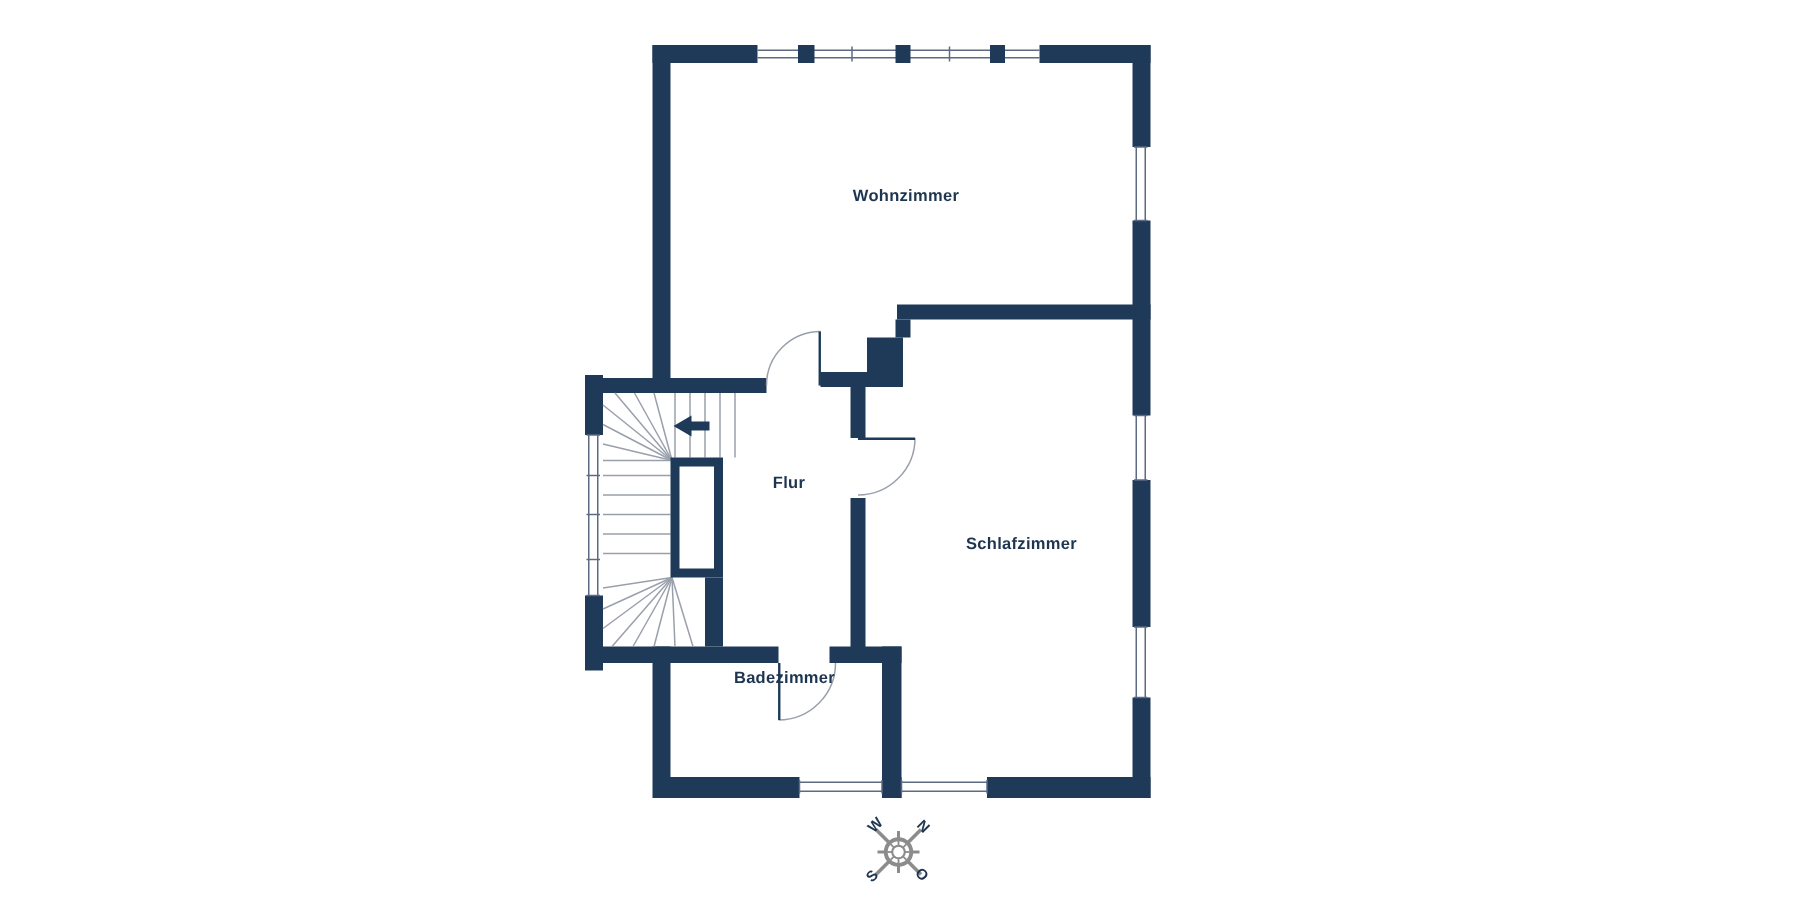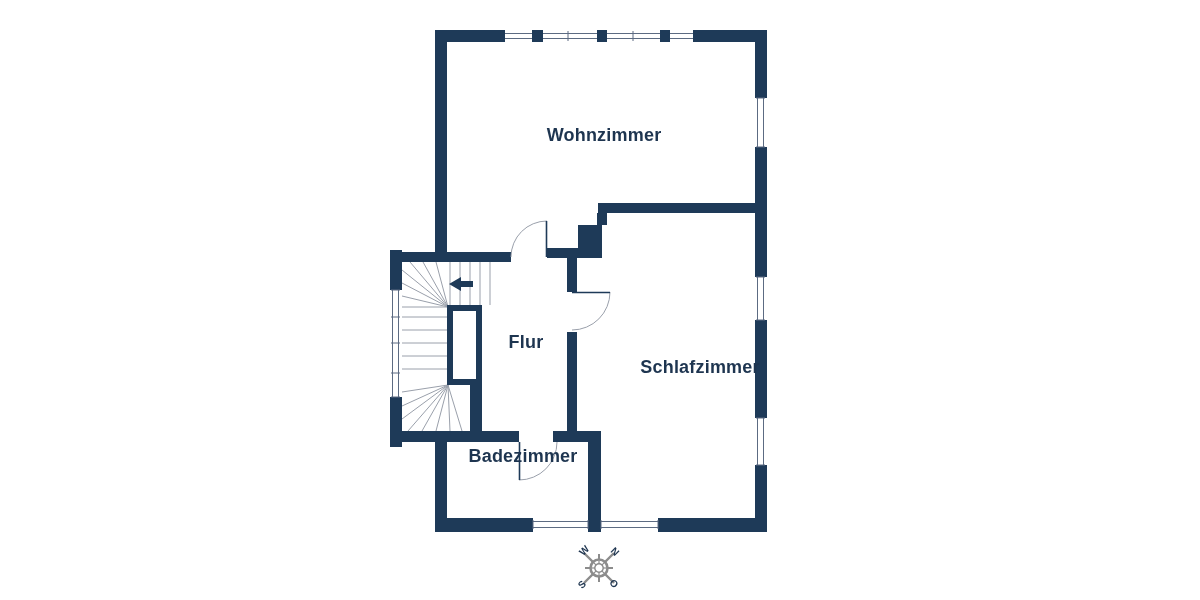--- a/index.html
+++ b/index.html
@@ -5,21 +5,21 @@
   html,body{margin:0;padding:0;background:#fff;}
   .canvas{position:relative;width:1200px;height:600px;background:var(--bg,#fff);overflow:hidden;
           font-family:"Liberation Sans", sans-serif;}
   .canvas svg{position:absolute;left:0;top:0;}
   .wall{fill:var(--wall);}
   .thin{stroke:var(--line);stroke-width:1;fill:none;}
   .glz{stroke:var(--glazing);stroke-width:1;fill:none;}
   .leaf{stroke:var(--wall);stroke-width:1.6;fill:none;}
   .void{fill:#fff;stroke:var(--wall);stroke-width:6;}
   .cmp{stroke:var(--compass);fill:none;}
-  .room-label{position:absolute;color:var(--text);font-size:18px;font-weight:700;
+  .room-label{position:absolute;color:var(--text);font-size:11px;font-weight:700;
               letter-spacing:.2px;text-align:center;white-space:nowrap;}
   .cmp-letter{position:absolute;color:var(--text);font-size:10px;font-weight:700;
               width:12px;text-align:center;}
 </style>
 </head>
 <body>
 
 <div class="canvas">
 
   <svg width="1200" height="600" viewBox="0 0 1200 600">
@@ -176,21 +176,21 @@
       <line class="cmp" x1="-4" y1="0" x2="-7.5" y2="0" stroke-width="1.2"></line>
       <line class="cmp" x1="4" y1="0" x2="7.5" y2="0" stroke-width="1.2"></line>
       <line class="cmp" x1="2.8" y1="-2.8" x2="5.3" y2="-5.3" stroke-width="1.2"></line>
       <line class="cmp" x1="-2.8" y1="-2.8" x2="-5.3" y2="-5.3" stroke-width="1.2"></line>
       <line class="cmp" x1="2.8" y1="2.8" x2="5.3" y2="5.3" stroke-width="1.2"></line>
       <line class="cmp" x1="-2.8" y1="2.8" x2="-5.3" y2="5.3" stroke-width="1.2"></line>
     </g>
   </svg>
 
   <div class="room-label" style="left:540px;top:125px;width:128px;">Wohnzimmer</div>
-  <div class="room-label" style="left:636px;top:357px;width:128px;">Schlafzimmer</div>
-  <div class="room-label" style="left:496px;top:332px;width:60px;">Flur</div>
+  <div class="room-label" style="left:617px;top:357px;width:128px;">Schlafzimmer</div>
+  <div class="room-label" style="left:496px;top:316px;width:60px;">Flur</div>
   <div class="room-label" style="left:459px;top:446px;width:128px;">Badezimmer</div>
 
   <div class="cmp-letter" style="left:578px;top:545px;transform:rotate(-45deg);">W</div>
   <div class="cmp-letter" style="left:609px;top:546px;transform:rotate(45deg);">N</div>
   <div class="cmp-letter" style="left:576px;top:579px;transform:rotate(-45deg);">S</div>
   <div class="cmp-letter" style="left:608px;top:578px;transform:rotate(45deg);">O</div>
 </div>
 
 </body></html>

